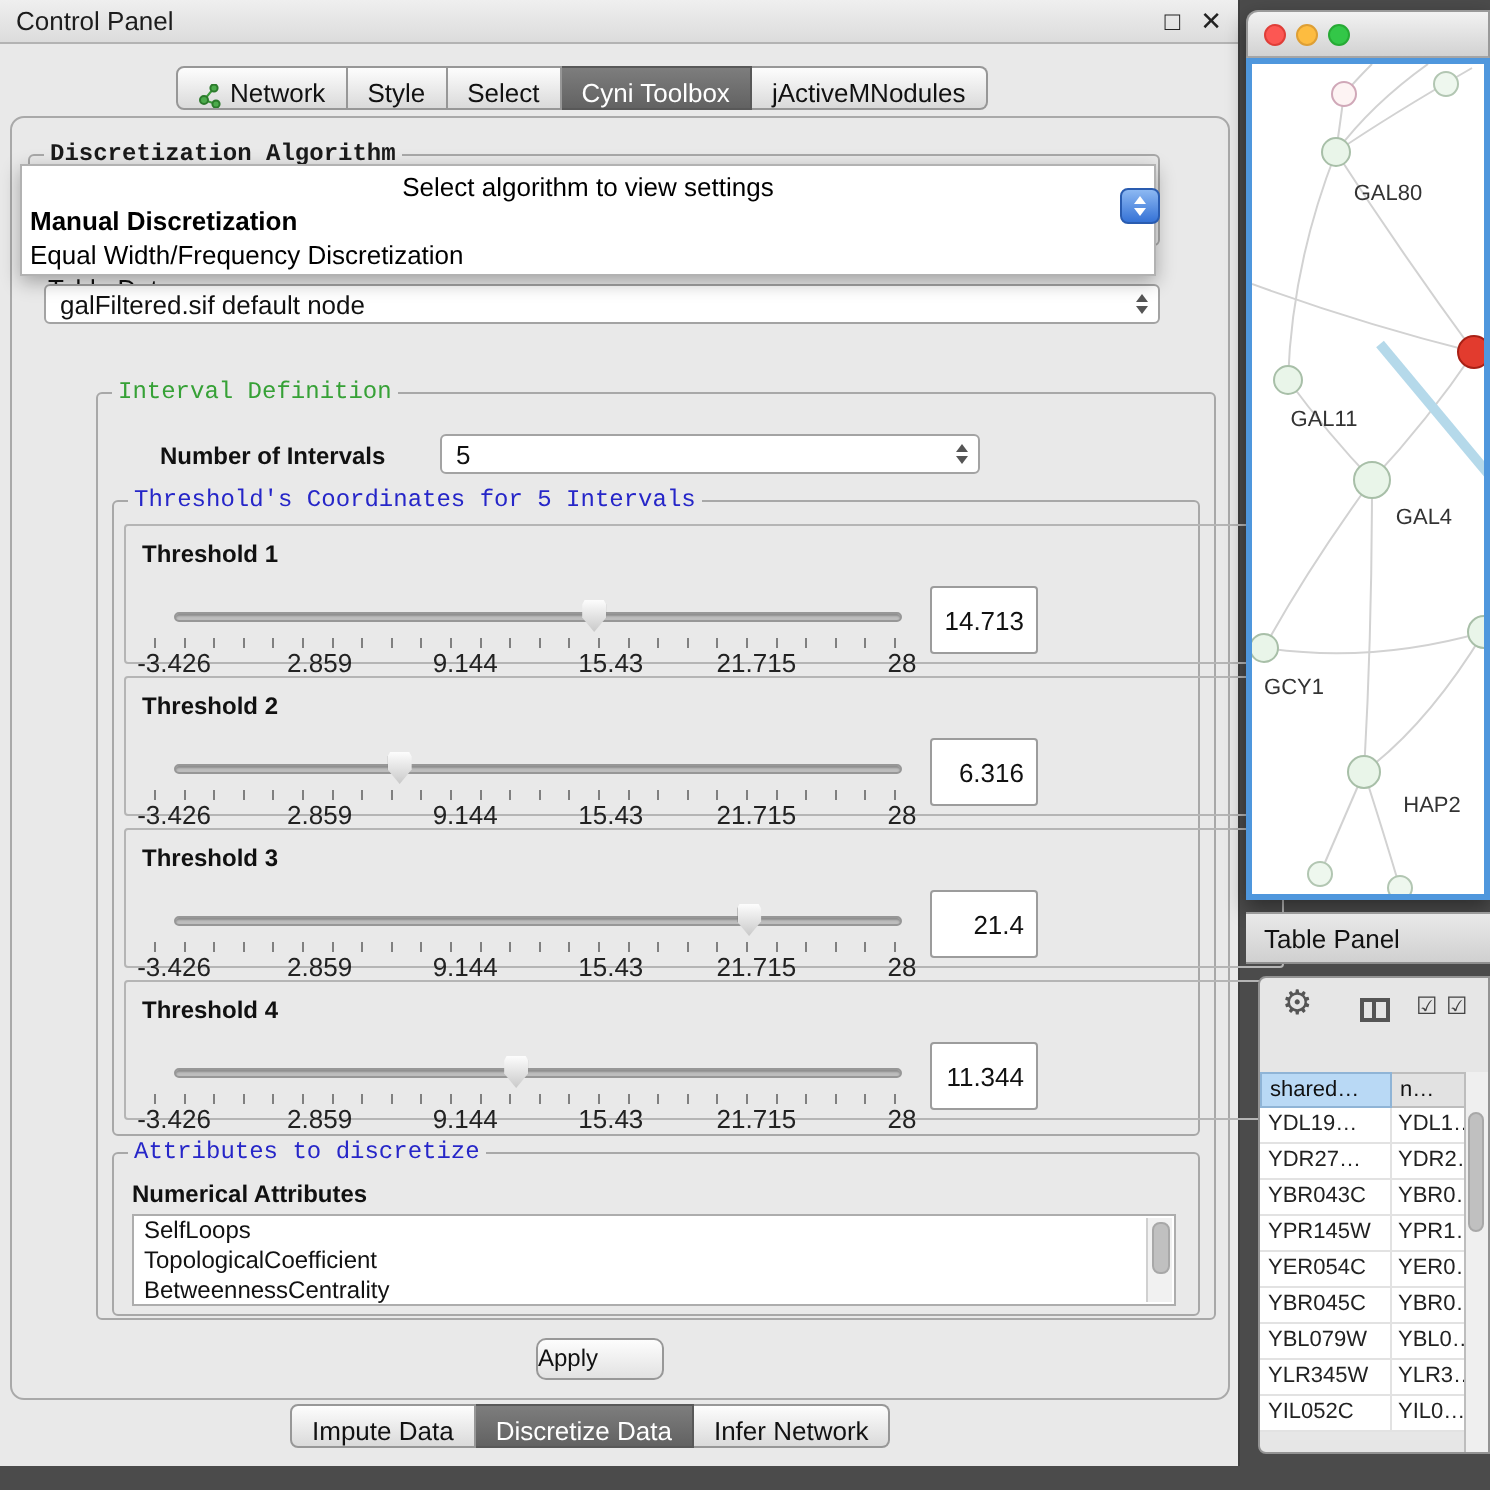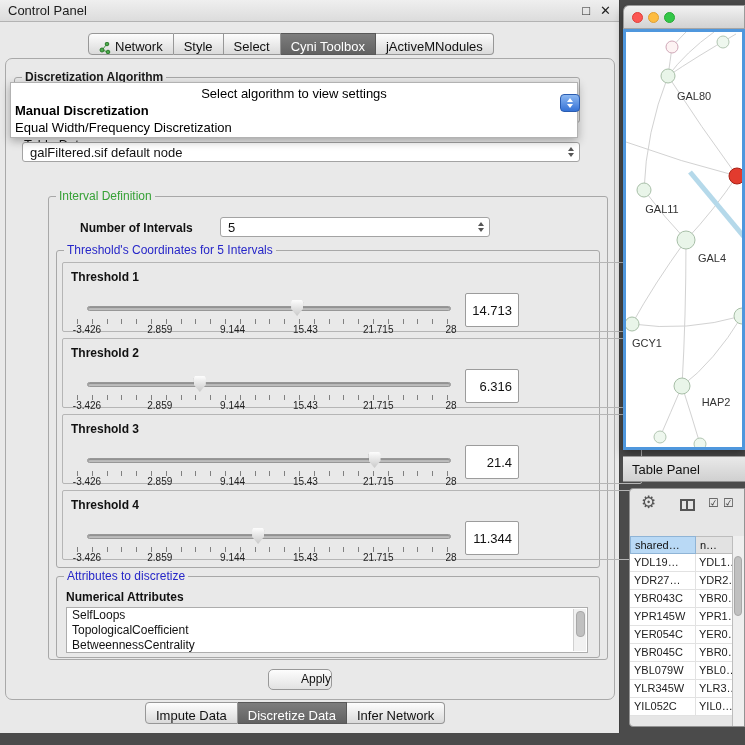--- a/index.html
+++ b/index.html
@@ -3,21 +3,21 @@
 <meta charset="utf-8">
 <style>
   * { margin:0; padding:0; box-sizing:border-box; }
   html,body { width:745px; height:745px; }
   body {
     background:#4b4b4b;
     font-family:"Liberation Sans","DejaVu Sans",sans-serif;
     position:relative; overflow:hidden;
     -webkit-font-smoothing:antialiased;
   }
-  .abs { position:absolute; }
+  .abs { position:absolute;font-family:Liberation Mono, monospace; }
 
   
   .cp { position:absolute; left:0; top:0; width:620px; height:733px; background:#e9e9e9; border-right:1px solid #3f3f3f; }
   .cp-titlebar { position:absolute; left:0; top:0; width:100%; height:22px;
     background:linear-gradient(#efefef,#dcdcdc); border-bottom:1px solid #b3b3b3;
     display:flex; align-items:center; padding:0 8px; font-size:13px; color:#1c1c1c; }
   .cp-title { flex:1; }
   .winbtn { font-size:13px; color:#222; margin-left:10px; line-height:20px; }
   .winbtn.close { font-weight:bold; }
 
@@ -68,36 +68,36 @@
   .slider { position:absolute; left:24px; top:36px; width:364px; height:18px; }
   .track { position:absolute; left:0; right:0; top:7px; height:5px; background:#bdbdbd;
     border:1px solid #979797; border-radius:3px; box-shadow:inset 0 1px 1px rgba(0,0,0,.25); }
   .thumb { position:absolute; top:1px; width:12px; height:16px; transform:translateX(-50%);
     background:linear-gradient(#fdfdfd,#c9c9c9);
     clip-path:polygon(10% 0,90% 0,100% 14%,100% 55%,50% 100%,0 55%,0 14%);
     filter:drop-shadow(0 0 1px #777); }
   .ticks { position:absolute; left:14px; top:56px; width:372px; height:5px;
     background:repeating-linear-gradient(to right,#808080 0,#808080 1px,transparent 1px,transparent 14.8px); }
   .scale { position:absolute; left:24px; top:61px; width:364px; height:9px; }
-  .sl { position:absolute; top:0; transform:translateX(-50%); font-size:10px; color:#222; white-space:nowrap; }
+  .sl { position:absolute; top:0; transform:translateX(-50%); font-size:13px; color:#222; white-space:nowrap; }
   .p0{left:0}.p1{left:20%}.p2{left:40%}.p3{left:60%}.p4{left:80%}.p5{left:100%}
   .th-value { position:absolute; left:402px; top:30px; width:54px; height:34px;
     border:1px solid #9c9c9c; border-radius:2px; background:#fff; font-size:13px; color:#111;
     text-align:right; padding-right:6px; font-family:"Liberation Sans","DejaVu Sans",sans-serif; }
 
   
   .attr-list { position:absolute; left:66px; top:607px; width:522px; height:46px; background:#fff;
     border:1px solid #adadad; overflow:hidden; }
   .attr-item { font-size:12px; line-height:15px; padding-left:5px; color:#111; white-space:nowrap; }
   .vscroll { position:absolute; top:1px; right:1px; bottom:1px; width:13px; background:#f1f1f1; border-left:1px solid #d0d0d0; }
   .vthumb { position:absolute; left:2px; width:9px; background:#c0c0c0; border-radius:4px; border:1px solid #a8a8a8; }
 
   .apply-btn { position:absolute; left:268px; top:669px; width:64px; height:21px;
     background:linear-gradient(#fdfdfd,#e2e2e2); border:1px solid #989898; border-radius:5px;
-    font-size:12px; color:#111; text-align:right; line-height:19px; }
+    font-size:12px; color:#111; text-align:left; line-height:19px; }
 
   
   .net-window { position:absolute; left:623px; top:5px; width:122px; height:445px;
     border-radius:6px 0 0 0; box-shadow:0 4px 10px rgba(0,0,0,.4); }
   .net-titlebar { position:absolute; left:0; top:0; width:100%; height:24px;
     background:linear-gradient(#f2f2f2,#d2d2d2); border:1px solid #9a9a9a; border-bottom:1px solid #a5a5a5;
     border-radius:6px 0 0 0; }
   .light { position:absolute; top:6px; width:11px; height:11px; border-radius:50%; }
   .light.red { left:8px; background:#fc5753; border:1px solid #df3e38; }
   .light.yellow { left:24px; background:#fdbc40; border:1px solid #de9f34; }

